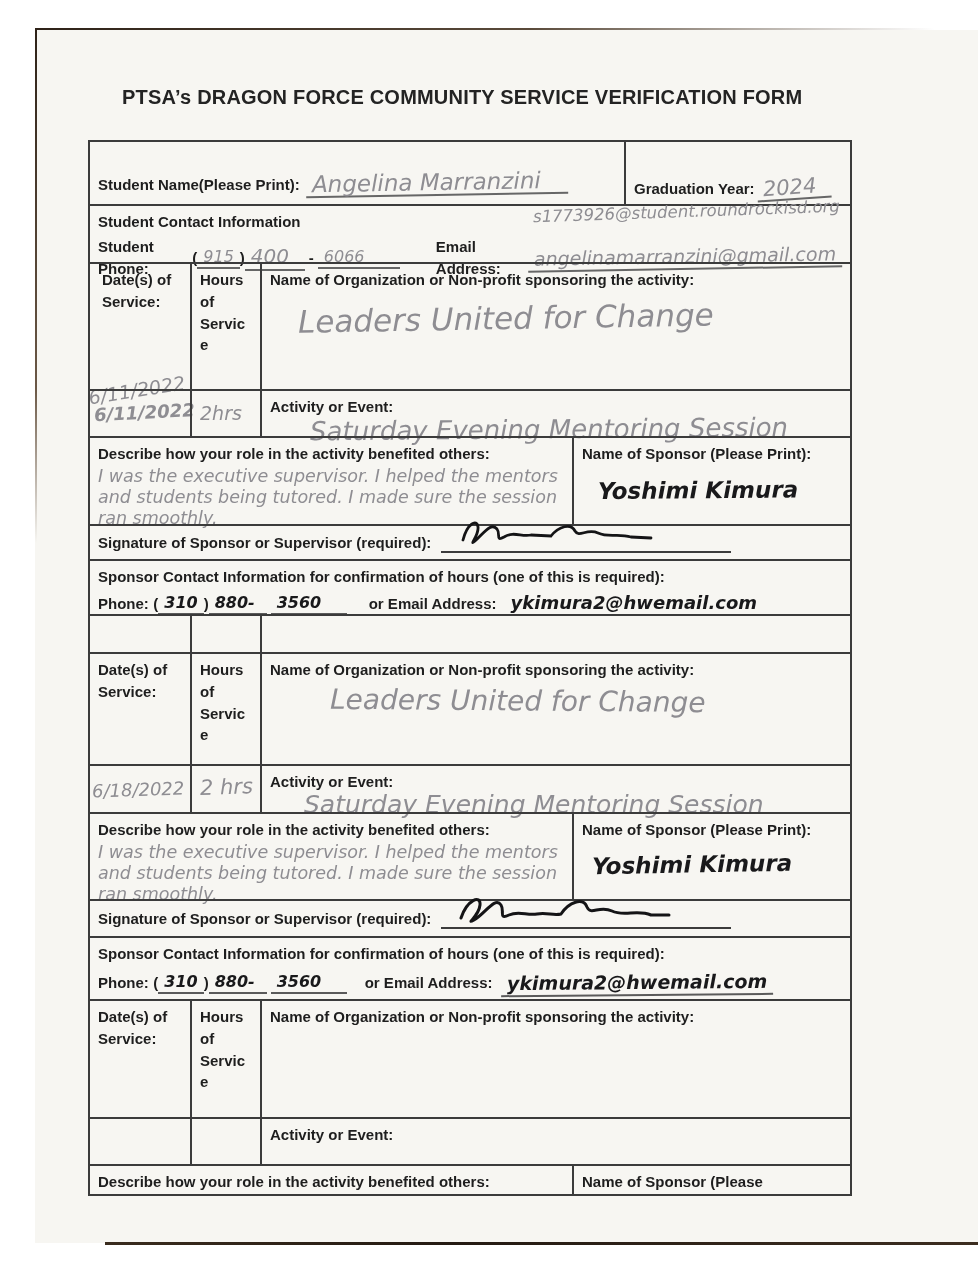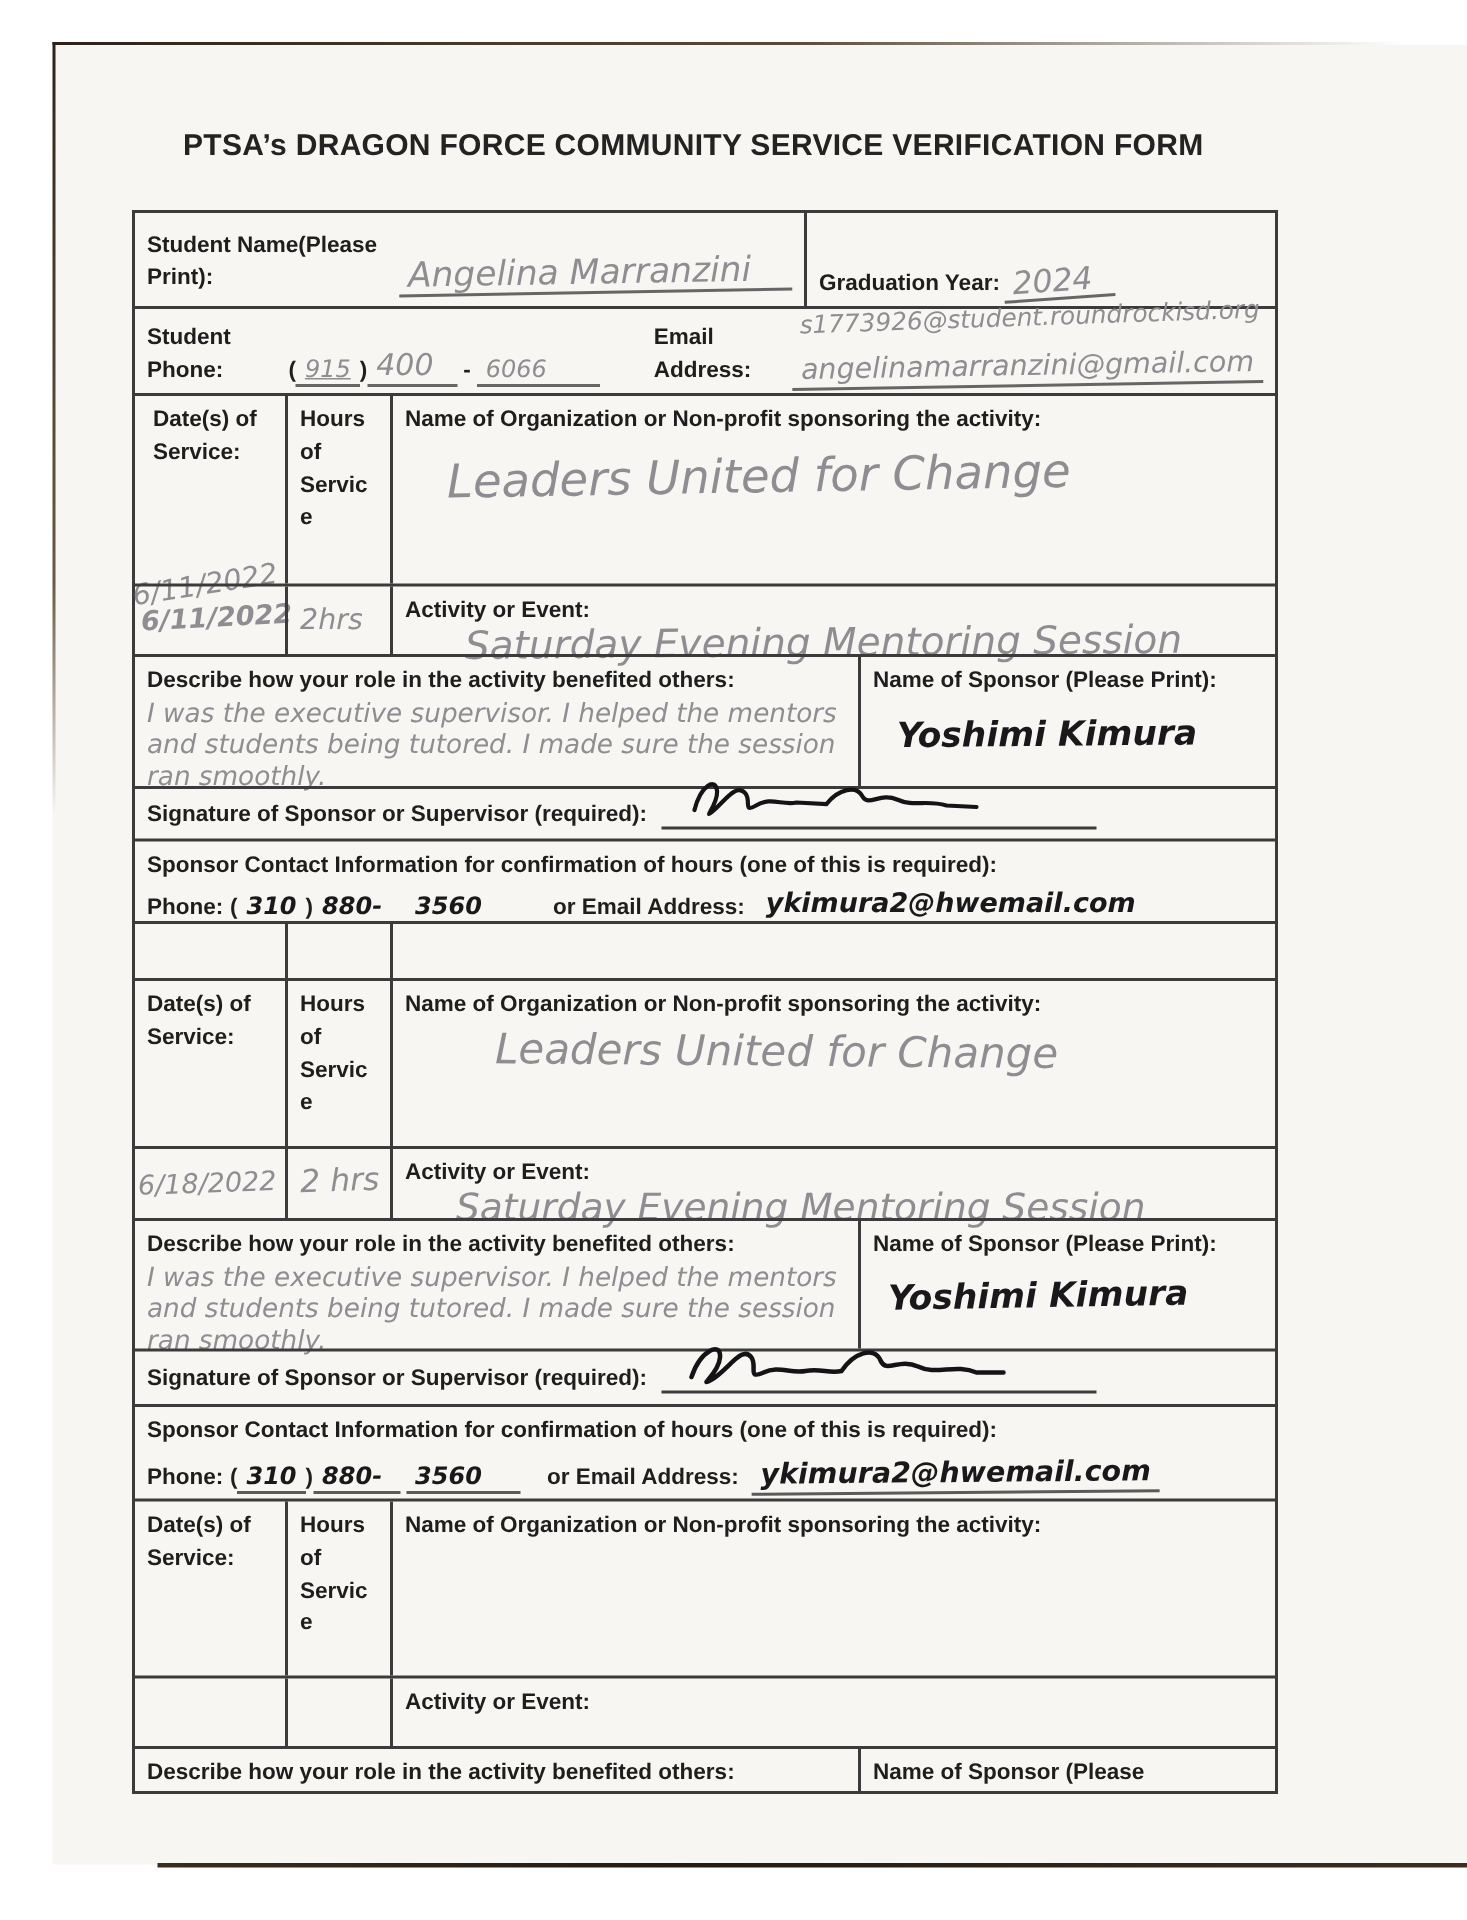--- a/index.html
+++ b/index.html
@@ -26,52 +26,53 @@
   .c3{flex:1;}
   .cd{width:482px;flex:none;}
   .cs{flex:1;}
   .lbl{font-weight:700;font-size:15px;color:#1e1e1e;line-height:1.45;}
   .hand{font-family:"DejaVu Sans",sans-serif;font-style:italic;}
   .pencil{color:#8e8d92;}
   .ink{color:#19191b;}
   .u{border-bottom:2px solid #5a5a5a;padding:0 6px 1px 6px;display:inline-block;}
   .u-pencil{border-bottom:2px solid #666;}
   .nowrap{white-space:nowrap;}
-  .baseline{display:flex;align-items:flex-end;flex-wrap:nowrap;}
+  .baseline{display:flex;align-items:center;flex-wrap:nowrap;}
   
   .sigwrap{position:relative;display:inline-block;width:290px;height:26px;vertical-align:middle;margin-left:10px;}
   .sigline{position:absolute;left:0;right:0;bottom:3px;border-bottom:2px solid #3c3c3c;}
   .sigwrap svg{position:absolute;left:14px;top:-16px;overflow:visible;}
   .clip{overflow:hidden;}
 </style>
 </head>
 <body>
 
 <div class="paper"></div>
 <div class="edge-top"></div>
 <div class="edge-left"></div>
 <div class="edge-bottom"></div>
 
 <div class="title">PTSA’s DRAGON FORCE COMMUNITY SERVICE VERIFICATION FORM</div>
 
 <div class="ft">
 
   <div class="row first" style="height:62px;">
-    <div class="cell" style="width:446px;flex:none;display:flex;align-items:flex-end;padding-bottom:8px;">
+    <div class="cell" style="width:534px;flex:none;display:flex;align-items:flex-end;padding-bottom:8px;">
       <span class="lbl">Student Name(Please Print):</span>
       <span class="hand pencil u u-pencil" style="font-size:23px;min-width:250px;margin-left:6px;transform:rotate(-1deg);line-height:.9;">Angelina Marranzini</span>
     </div>
     <div class="cell cb cs" style="display:flex;align-items:flex-end;padding-bottom:4px;">
       <span class="lbl">Graduation Year:</span>
       <span class="hand pencil u u-pencil" style="font-size:21px;min-width:62px;margin-left:2px;transform:rotate(-4deg);line-height:.9;">2024</span>
     </div>
   </div>
 
   <div class="row" style="height:58px;">
     <div class="cell c3">
+      <div class="lbl">Student Contact Information</div>
       <div class="hand pencil" style="position:absolute;right:10px;top:-4px;font-size:16.5px;transform:rotate(-2deg);white-space:nowrap;">s1773926@student.roundrockisd.org</div>
       <div class="baseline" style="margin-top:3px;">
         <span class="lbl">Student Phone:</span>&nbsp;
         <span class="lbl">(</span><span class="hand pencil u u-pencil" style="font-size:16px;text-decoration:underline;">915</span><span class="lbl">)</span><span class="hand pencil u u-pencil" style="font-size:20px;min-width:48px;">400</span>
         <span class="lbl" style="margin:0 4px;">-</span>
         <span class="hand pencil u u-pencil" style="font-size:16px;min-width:70px;">6066</span>
         <span class="lbl" style="margin-left:36px;">Email Address:</span>
         <span class="hand pencil u u-pencil nowrap" style="font-size:19px;margin-left:4px;transform:rotate(-1deg);">angelinamarranzini@gmail.com</span>
       </div>
     </div>

